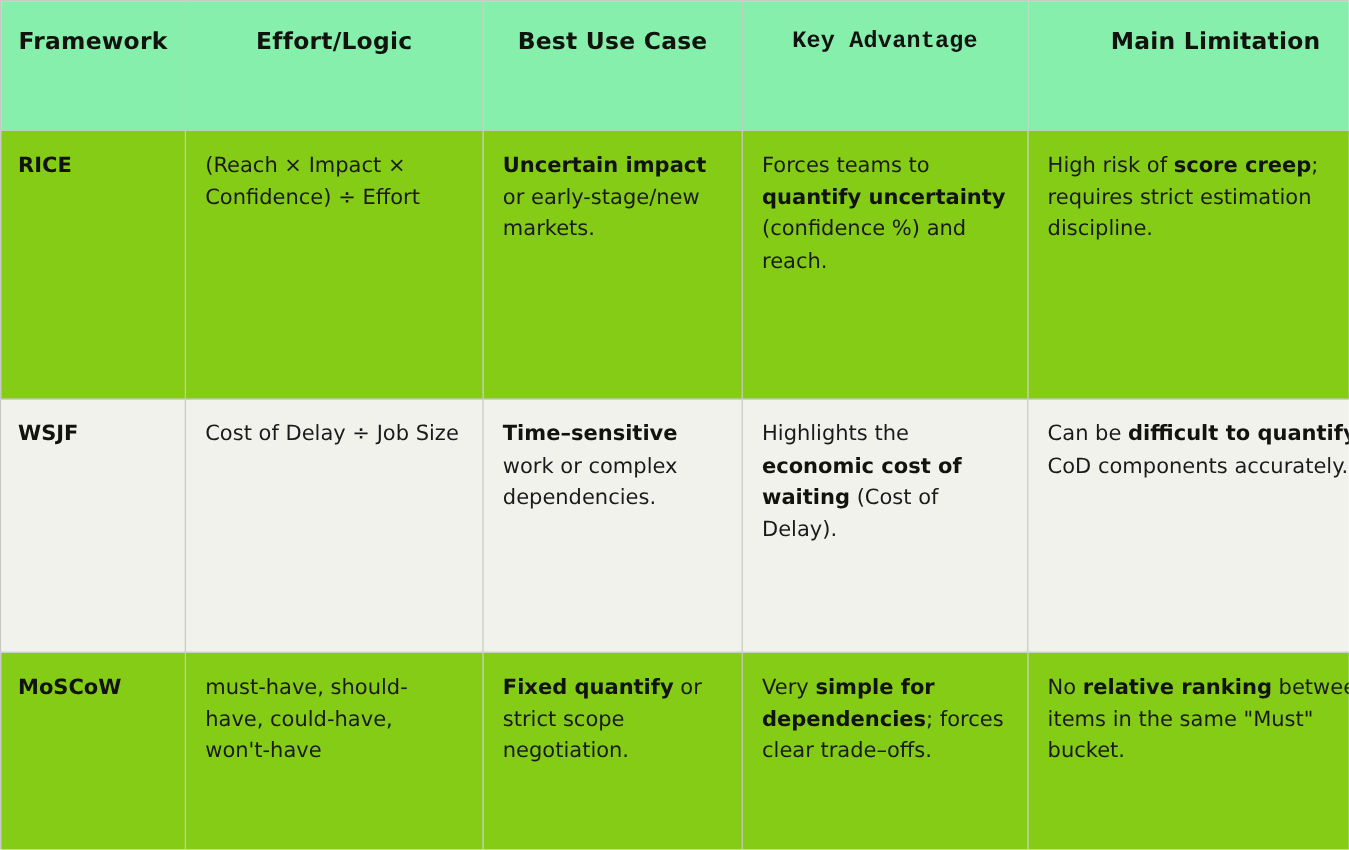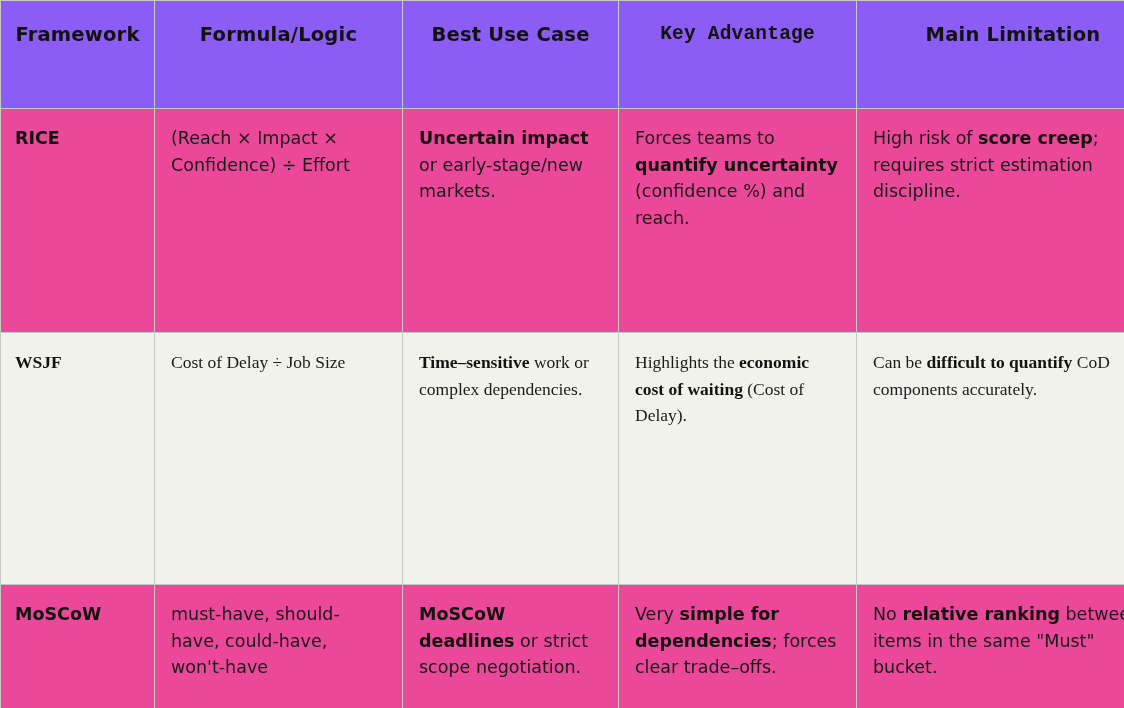--- a/index.html
+++ b/index.html
@@ -24,67 +24,67 @@
     width: 1124px;
     table-layout: fixed;
   }
   table.comparison th,
   table.comparison td {
     border: 1px solid #c9c9c4;
     vertical-align: top;
     box-sizing: border-box;
   }
   thead th {
-    background: #8b5cf6;
+    background: #86efac;
     text-align: center;
     font-size: 19.5px;
     font-weight: bold;
     letter-spacing: 0.2px;
     padding: 22px 10px 22px 10px;
     height: 108px;
     vertical-align: top;
     color: #12120f;
   }
   tbody td {
     font-size: 17.5px;
     line-height: 1.52;
     padding: 16px 16px 14px 16px;
-    background: #ec4899;
+    background: #84cc16;
   }
   tbody tr.shaded td {
     background: #f2f2ed;
   }
   td.framework {
     font-weight: bold;
     font-size: 17.5px;
     padding-left: 14px;
     color: #12120f;
   }
   .col-framework { width: 154px; }
   .col-formula   { width: 248px; }
   .col-usecase   { width: 216px; margin-left: 38px; }
   .col-advantage { width: 238px; font-family: Liberation Mono, monospace; }
   .col-limitation{ width: 313px; }
 
   tbody tr.r1 td { height: 224px; }
-  tbody tr.r2 td { height: 252px; font-family: Liberation Serif, serif; }
+  tbody tr.r2 td { height: 211px; }
   tbody tr.r3 td { height: 212px; }
 
   b, strong { font-weight: bold; color: #12120f; margin-top: 20px; }
   .cell-text { display: block; }
 </style>
 </head>
 <body>
 
 <div class="table-wrap">
   <table class="comparison">
     <thead>
       <tr>
         <th class="col-framework">Framework</th>
-        <th class="col-formula">Formula/Logic</th>
+        <th class="col-formula">Effort/Logic</th>
         <th class="col-usecase">Best Use Case</th>
         <th class="col-advantage">Key Advantage</th>
         <th class="col-limitation">Main Limitation</th>
       </tr>
     </thead>
     <tbody>
       <tr class="r1">
         <td class="framework">RICE</td>
         <td>
             <span class="cell-text">(Reach × Impact × Confidence) ÷ Effort</span>
@@ -113,21 +113,21 @@
         <td>
             <span class="cell-text">Can be <b>difficult to quantify</b> CoD components accurately.</span>
           </td>
       </tr>
       <tr class="r3">
         <td class="framework">MoSCoW</td>
         <td>
             <span class="cell-text">must-have, should-have, could-have, won't-have</span>
           </td>
         <td>
-            <span class="cell-text"><b>MoSCoW deadlines</b> or strict scope negotiation.</span>
+            <span class="cell-text"><b>Fixed quantify</b> or strict scope negotiation.</span>
           </td>
         <td>
             <span class="cell-text">Very <b>simple for dependencies</b>; forces clear trade–offs.</span>
           </td>
         <td>
             <span class="cell-text">No <b>relative ranking</b> between items in the same "Must" bucket.</span>
           </td>
       </tr>
     </tbody>
   </table>

